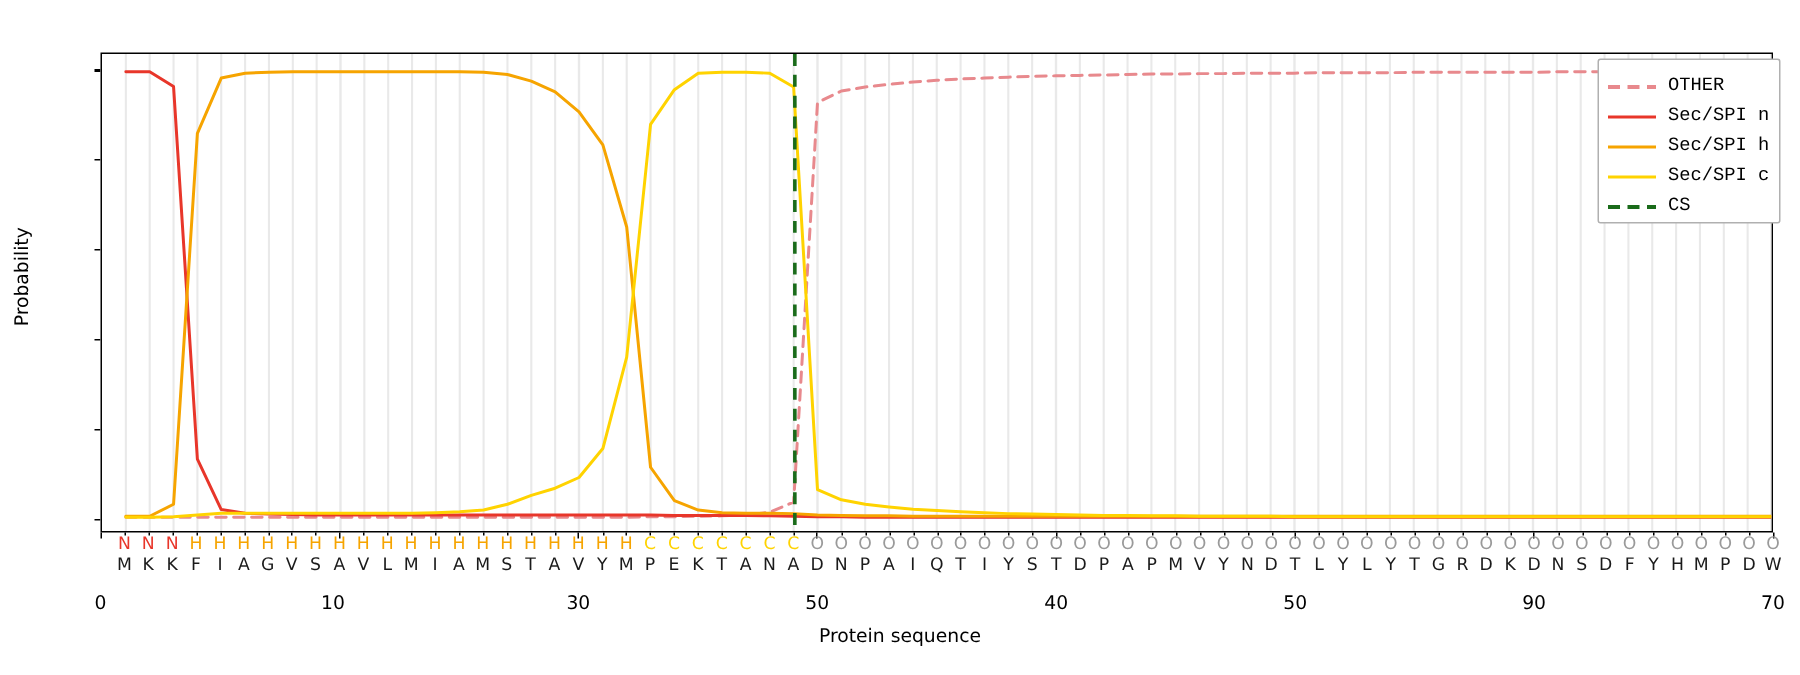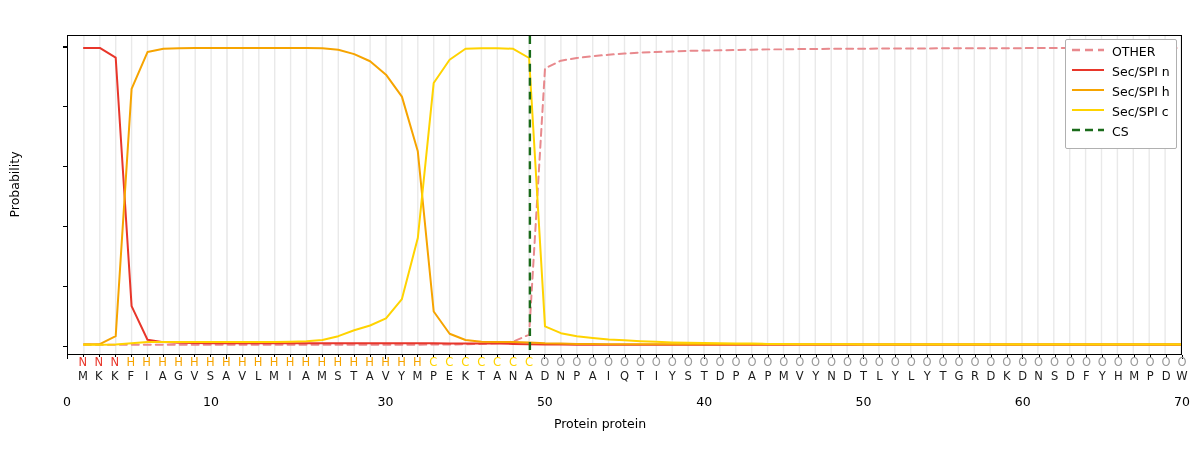--- a/index.html
+++ b/index.html
@@ -128,22 +128,23 @@
     left: 1065px;
     top: 39px;
     background: #ffffff;
     border: 1px solid #b0b0b0;
     border-radius: 2px;
     padding: 4px 6px 4px 5px;
     box-sizing: border-box;
   }
   .legend-row {
     display: flex;
-    align-items: flex-start;
+    align-items: flex-end;
     height: 20px;
+    font-family: Liberation Mono, monospace;
   }
   .legend-swatch {
     width: 34px;
     height: 12px;
     margin-right: 7px;
     flex: 0 0 34px;
   }
   .legend-swatch svg { display: block; }
   .legend-label {
     font-size: 12.5px;
@@ -252,21 +253,21 @@
       <div class="x-tick-mark" style="left: 66.5px;"></div>
       <div class="x-minor-mark" style="left: 82.9286px;"></div>
       <div class="x-minor-mark" style="left: 98.8571px;"></div>
       <div class="x-minor-mark" style="left: 114.786px;"></div>
       <div class="x-minor-mark" style="left: 130.714px;"></div>
       <div class="x-minor-mark" style="left: 146.643px;"></div>
       <div class="x-minor-mark" style="left: 162.571px;"></div>
       <div class="x-minor-mark" style="left: 178.5px;"></div>
       <div class="x-minor-mark" style="left: 194.429px;"></div>
       <div class="x-minor-mark" style="left: 210.357px;"></div>
-      <div class="x-tick" style="left: 211px;">10</div>
+      <div class="x-tick" style="left: 222px;">10</div>
       <div class="x-tick-mark" style="left: 225.786px;"></div>
       <div class="x-minor-mark" style="left: 242.214px;"></div>
       <div class="x-minor-mark" style="left: 258.143px;"></div>
       <div class="x-minor-mark" style="left: 274.071px;"></div>
       <div class="x-minor-mark" style="left: 290px;"></div>
       <div class="x-minor-mark" style="left: 305.929px;"></div>
       <div class="x-minor-mark" style="left: 321.857px;"></div>
       <div class="x-minor-mark" style="left: 337.786px;"></div>
       <div class="x-minor-mark" style="left: 353.714px;"></div>
       <div class="x-minor-mark" style="left: 369.643px;"></div>
@@ -307,35 +308,35 @@
       <div class="x-tick-mark" style="left: 862.929px;"></div>
       <div class="x-minor-mark" style="left: 879.357px;"></div>
       <div class="x-minor-mark" style="left: 895.286px;"></div>
       <div class="x-minor-mark" style="left: 911.214px;"></div>
       <div class="x-minor-mark" style="left: 927.143px;"></div>
       <div class="x-minor-mark" style="left: 943.071px;"></div>
       <div class="x-minor-mark" style="left: 959px;"></div>
       <div class="x-minor-mark" style="left: 974.929px;"></div>
       <div class="x-minor-mark" style="left: 990.857px;"></div>
       <div class="x-minor-mark" style="left: 1006.79px;"></div>
-      <div class="x-tick" style="left: 1022.71px;">60</div>
+      <div class="x-tick" style="left: 1022.71px;">90</div>
       <div class="x-tick-mark" style="left: 1022.21px;"></div>
       <div class="x-minor-mark" style="left: 1038.64px;"></div>
       <div class="x-minor-mark" style="left: 1054.57px;"></div>
       <div class="x-minor-mark" style="left: 1070.5px;"></div>
       <div class="x-minor-mark" style="left: 1086.43px;"></div>
       <div class="x-minor-mark" style="left: 1102.36px;"></div>
       <div class="x-minor-mark" style="left: 1118.29px;"></div>
       <div class="x-minor-mark" style="left: 1134.21px;"></div>
       <div class="x-minor-mark" style="left: 1150.14px;"></div>
       <div class="x-minor-mark" style="left: 1166.07px;"></div>
       <div class="x-tick" style="left: 1182px;">70</div>
       <div class="x-tick-mark" style="left: 1181.5px;"></div>
     </div>
-  <div id="x-axis-label">Protein protein</div>
+  <div id="x-axis-label">Protein sequence</div>
 
   <div id="region-row">
       <div class="res-cell reg-N" style="left: 15.9286px;">N</div>
       <div class="res-cell reg-N" style="left: 31.8571px;">N</div>
       <div class="res-cell reg-N" style="left: 47.7857px;">N</div>
       <div class="res-cell reg-H" style="left: 63.7143px;">H</div>
       <div class="res-cell reg-H" style="left: 79.6429px;">H</div>
       <div class="res-cell reg-H" style="left: 95.5714px;">H</div>
       <div class="res-cell reg-H" style="left: 111.5px;">H</div>
       <div class="res-cell reg-H" style="left: 127.429px;">H</div>

